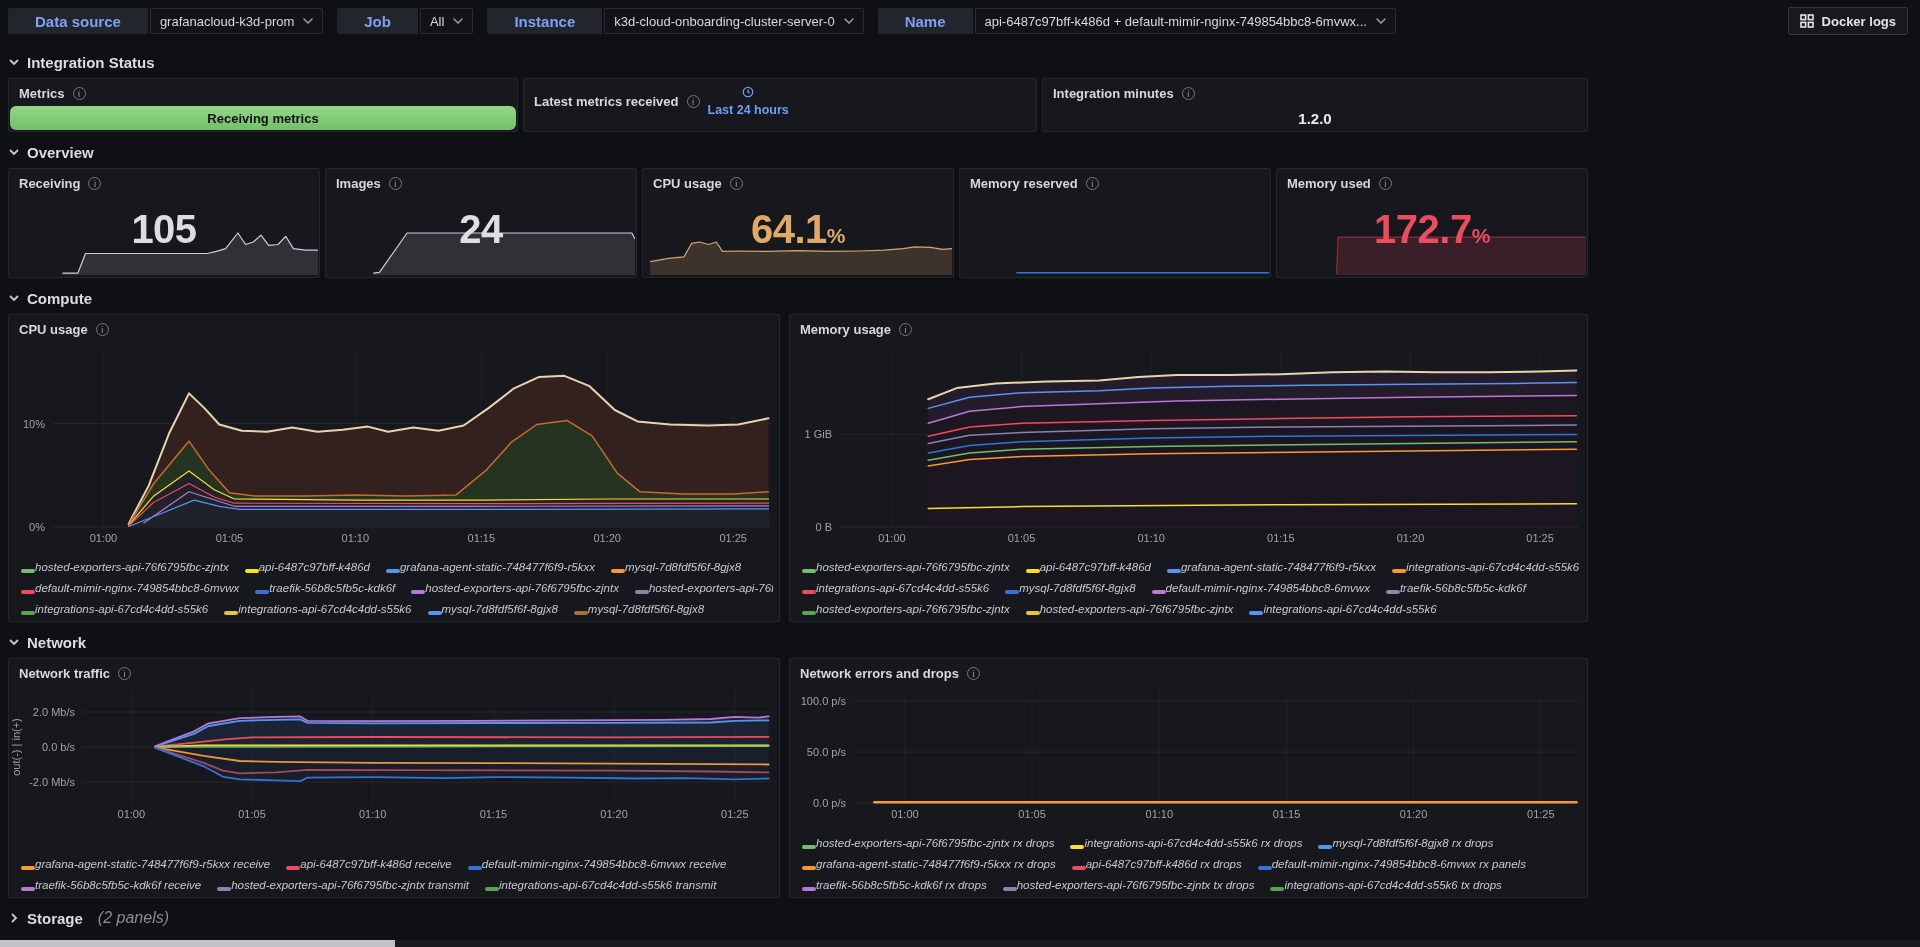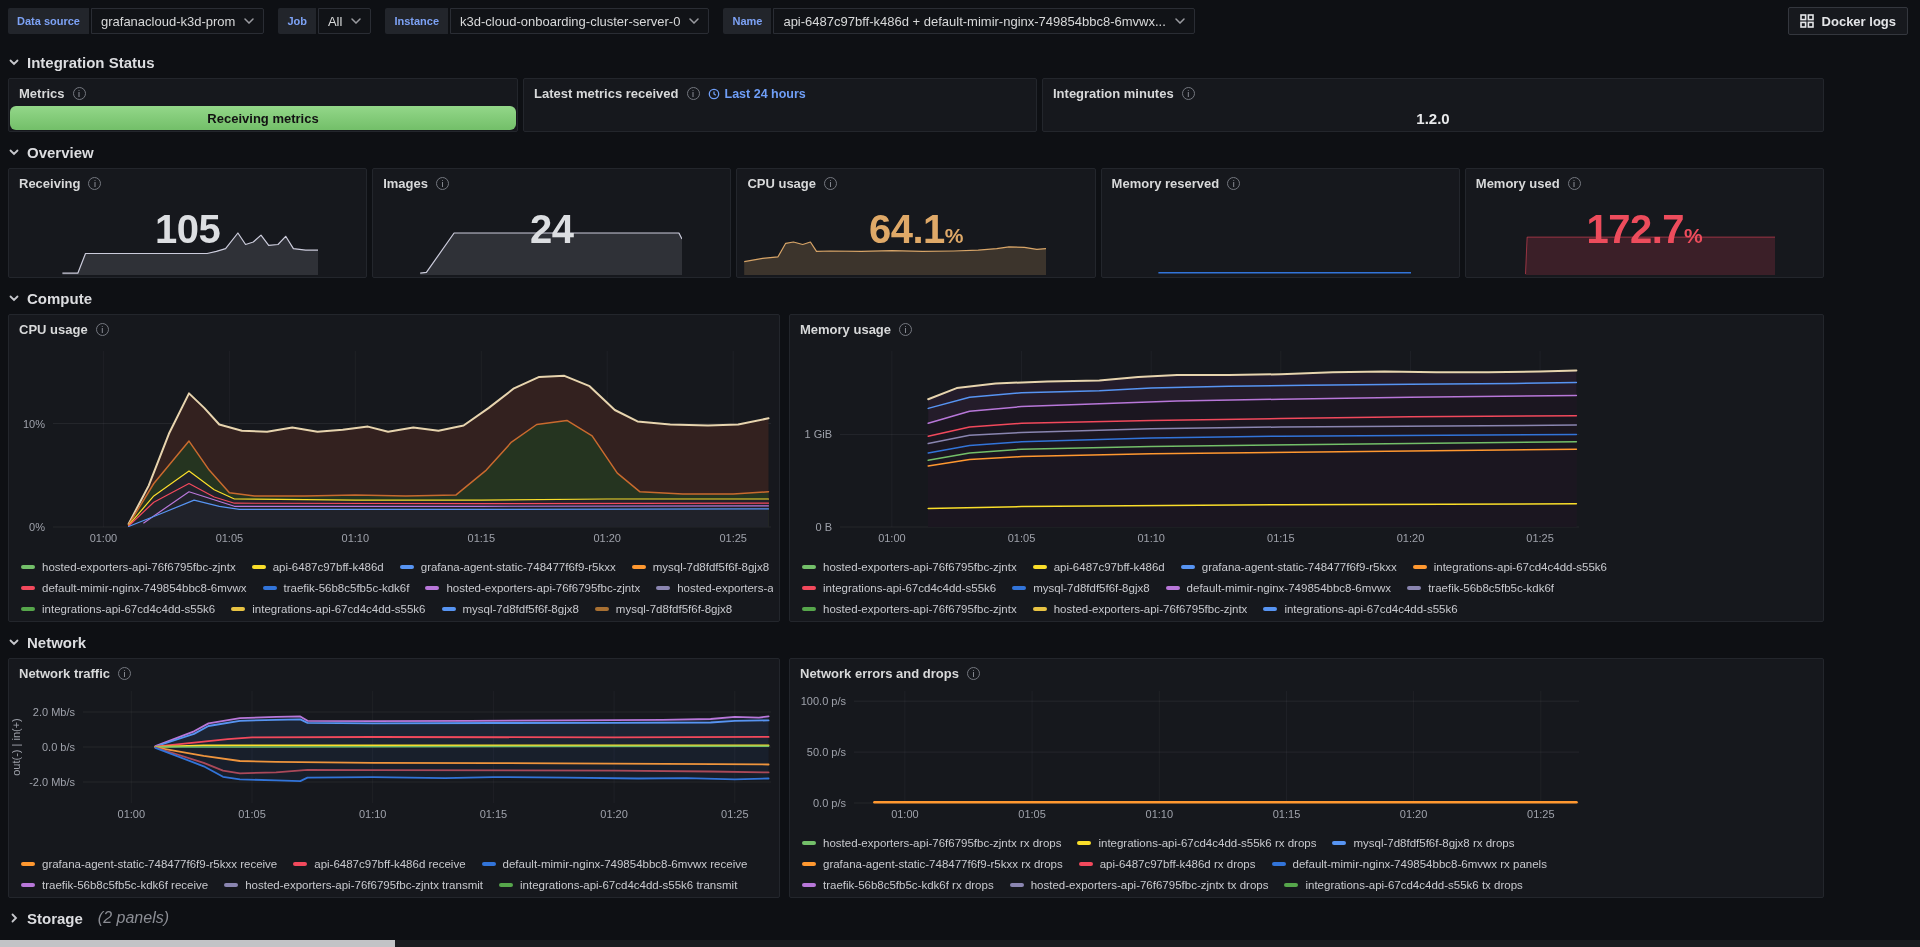--- a/index.html
+++ b/index.html
@@ -7,59 +7,59 @@
   body {
     width:1920px; height:947px; overflow:hidden; position:relative;
     background:#0e1014; color:#d8d9da;
     font-family:"Liberation Sans", sans-serif;
   }
   
   .topbar { display:flex; align-items:center; padding:7px 12px 7px 8px; }
   .filters { display:flex; gap:14px; align-items:center; }
   .filter { display:flex; height:26px; }
   .filter-label {
-    background:#22252b; color:#7da2f5; font-size:11px; font-weight:700;
-    display:flex; align-items:center; padding:0 9px; border-radius:2px 0 0 2px;
+    background:#22252b; color:#7da2f5; font-size:15px; font-weight:700;
+    display:flex; align-items:center; padding:0 27px; border-radius:2px 0 0 2px;
   }
   .filter-value {
     background:#111317; border:1px solid #2a2d34; border-radius:0 2px 2px 0;
     display:flex; align-items:center; gap:9px; padding:0 9px;
     font-size:13px; color:#d8d9da; cursor:pointer; margin-left:2px;
   }
   .caret { width:10px; height:6px; }
   .docker-btn {
     margin-left:auto; display:flex; align-items:center; gap:8px; height:28px;
     padding:0 11px; background:#17191e; border:1px solid #34373e; border-radius:2px;
     font-size:13px; font-weight:600; color:#e4e5e8; cursor:pointer;
   }
   
   .section-header {
     display:flex; align-items:center; gap:7px; margin:9px 0 5px 8px;
     height:22px; font-size:15px; font-weight:700; color:#dcdde0; cursor:pointer;
   }
   .section-note { font-size:16px; font-style:italic; font-weight:400; color:#8b8d94; margin-left:8px; }
-  .row { margin-left:8px; width:1816px; display:grid; gap:5px; }
+  .row { margin-left:8px; width:1580px; display:grid; gap:5px; }
   .row-integration { grid-template-columns:510px 514px 1fr; height:54px; }
   .row-overview { grid-template-columns:repeat(5,1fr); height:110px; margin-top:3px; }
   .row-compute { grid-template-columns:772px 1fr; gap:9px; height:308px; margin-top:3px; }
   .row-network { grid-template-columns:772px 1fr; gap:9px; height:240px; margin-top:3px; }
   .panel {
     background:#16181d; border:1px solid #23262c; border-radius:2px;
     position:relative; overflow:hidden;
   }
   .panel-header {
     display:flex; align-items:center; gap:8px; padding:7px 10px 0 10px;
     font-size:13px; font-weight:700; color:#d8d9da; white-space:nowrap;
   }
   .info-icon {
     width:13px; height:13px; border:1px solid #74777f; border-radius:50%;
     color:#9fa2ab; font-size:9px; font-weight:400; display:inline-flex;
     align-items:center; justify-content:center; cursor:pointer; flex:0 0 auto;
   }
-  .time-range { display:flex; align-items:center; gap:5px; color:#6f9ef7; font-size:12.5px; font-weight:600; cursor:pointer; }
+  .time-range { display:flex; align-items:center; gap:5px; color:#6f9ef7; font-size:12.5px; font-weight:600; cursor:pointer;flex-direction:column; }
   
   .value-bar {
     position:absolute; left:1px; right:1px; bottom:1px; top:27px;
     display:flex; align-items:center; justify-content:center;
     font-size:13px; font-weight:600; color:#121212;
   }
   .bar-green { background:linear-gradient(180deg,#93d789,#73bf69);border-radius:6px; }
   .bar-lavender { background:linear-gradient(180deg,#b2b0ca,#c9c8d9); }
   .version-value {
     position:absolute; left:0; right:0; top:27px; bottom:0;
@@ -72,21 +72,21 @@
     font-size:40px; font-weight:600; line-height:1; z-index:2; letter-spacing:-0.5px;
   }
   .stat-value .unit { font-size:21px; font-weight:600; }
   .spark { position:absolute; left:1px; right:1px; bottom:1px; height:46px; z-index:1; }
   
   .chart { position:absolute; left:0; right:0; }
   .chart-lg { top:26px; height:208px; }
   .chart-sm { top:26px; height:140px; }
   .legend { position:absolute; left:12px; right:6px; bottom:4px; display:flex; flex-direction:column; gap:4px; }
   .legend-row { display:flex; gap:16px; height:17px; align-items:center; white-space:nowrap; overflow:hidden; }
-  .legend-item { display:flex; align-items:center; gap:7px; font-size:11.5px; color:#c8c9ce; cursor:pointer; flex:0 0 auto; }
+  .legend-item { display:flex; align-items:flex-end; font-size:11.5px; color:#c8c9ce; cursor:pointer; flex:0 0 auto;font-style:italic; }
   .swatch { width:14px; height:4px; border-radius:2px; display:inline-block; }
   svg text.tick { font-family:"Liberation Sans",sans-serif; font-size:11px; fill:#9fa2ab; }
   
   .hscroll { position:absolute; left:0; right:0; bottom:0; height:7px; background:#1a1b1f; }
   .hscroll-thumb { width:395px; height:100%; background:#c2c3c6; cursor:pointer; }
   .chev { flex:0 0 auto; }
 </style>
 </head>
 <body>
 

